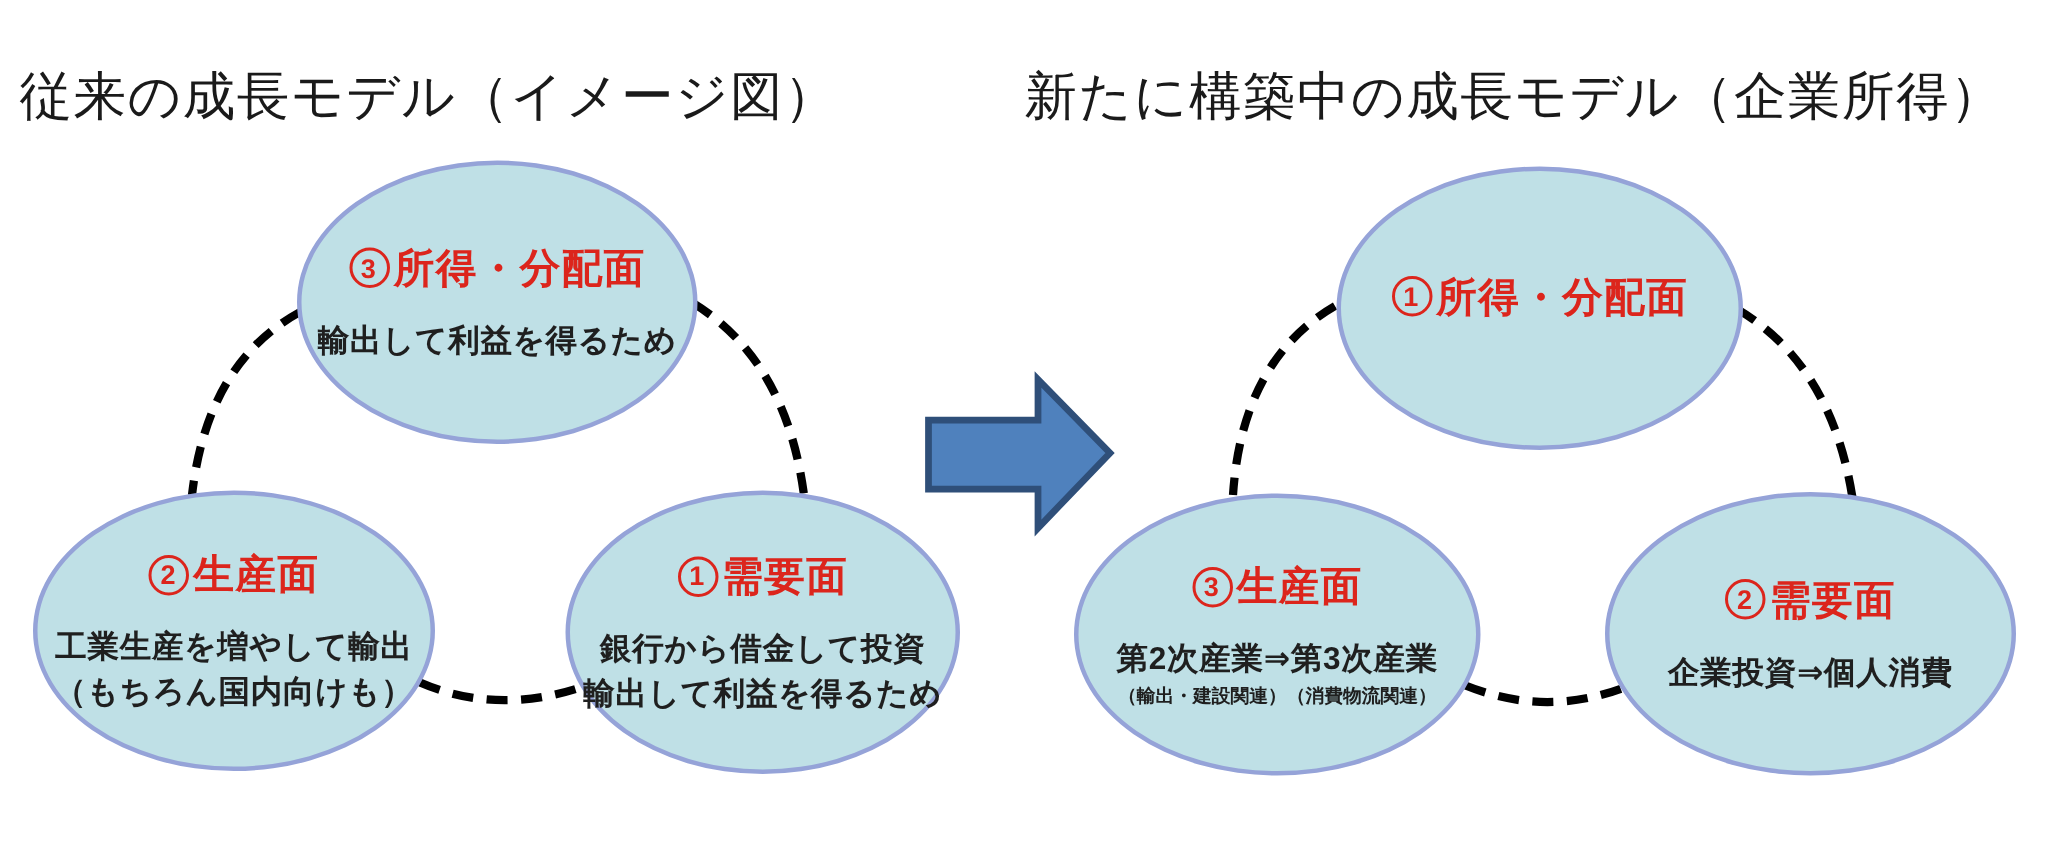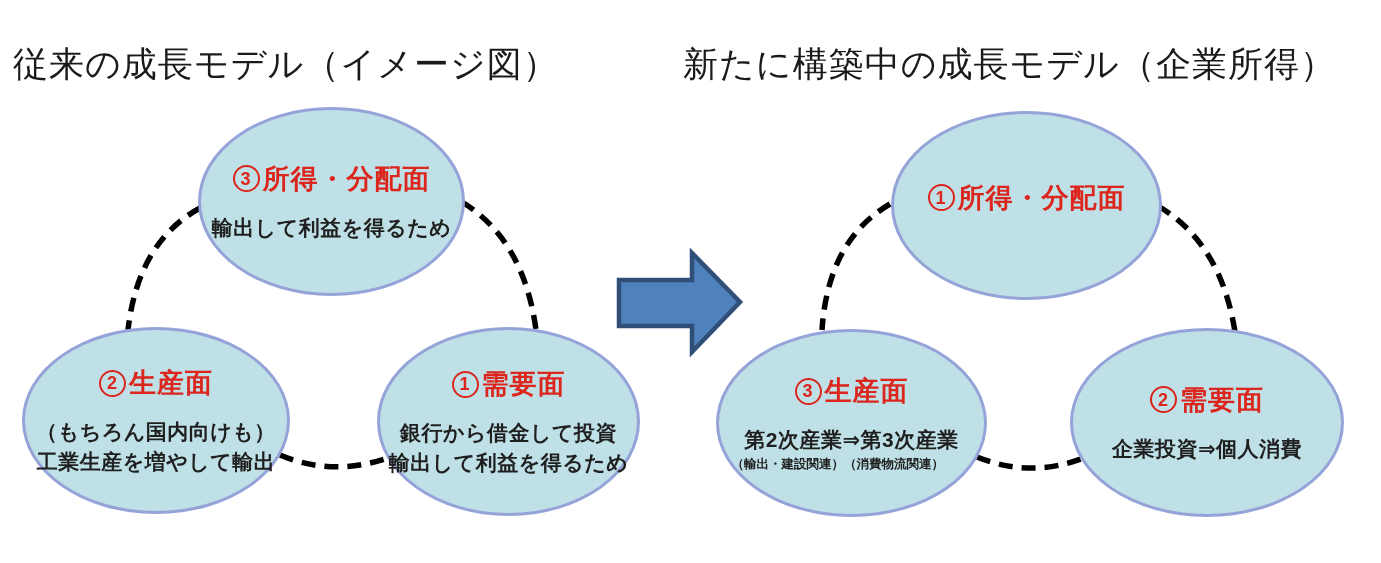--- a/index.html
+++ b/index.html
@@ -62,21 +62,21 @@
     box-sizing:border-box;
     flex:0 0 auto;
   }
   .line {
     font-size:21px; font-weight:600;
     color:var(--body_text,#1f1f1f);
     line-height:1.4; letter-spacing:0.5px;
     white-space:nowrap;
   }
   .subrow {
-    display:flex; justify-content:flex-start;
+    display:flex; justify-content:center;
     width:240px; margin-top:1px;
   }
   .subnote {
     font-size:12.5px; font-weight:600;
     color:var(--body_text,#1f1f1f);
     white-space:nowrap;
   }
 </style>
 </head>
 <body>
@@ -105,22 +105,22 @@
       <span>所得・分配面</span>
     </div>
     <div class="line">輸出して利益を得るため</div>
   </div>
 
   <div class="node" style="left:22px; top:327px; width:268px; height:187px;">
     <div class="heading">
       <span class="circ">2</span>
       <span>生産面</span>
     </div>
+    <div class="line">工業生産を増やして輸出</div>
     <div class="line">（もちろん国内向けも）</div>
-    <div class="line">工業生産を増やして輸出</div>
   </div>
 
   <div class="node" style="left:377px; top:327px; width:263px; height:189px;">
     <div class="heading">
       <span class="circ">1</span>
       <span>需要面</span>
     </div>
     <div class="line">銀行から借金して投資</div>
     <div class="line">輸出して利益を得るため</div>
   </div>

